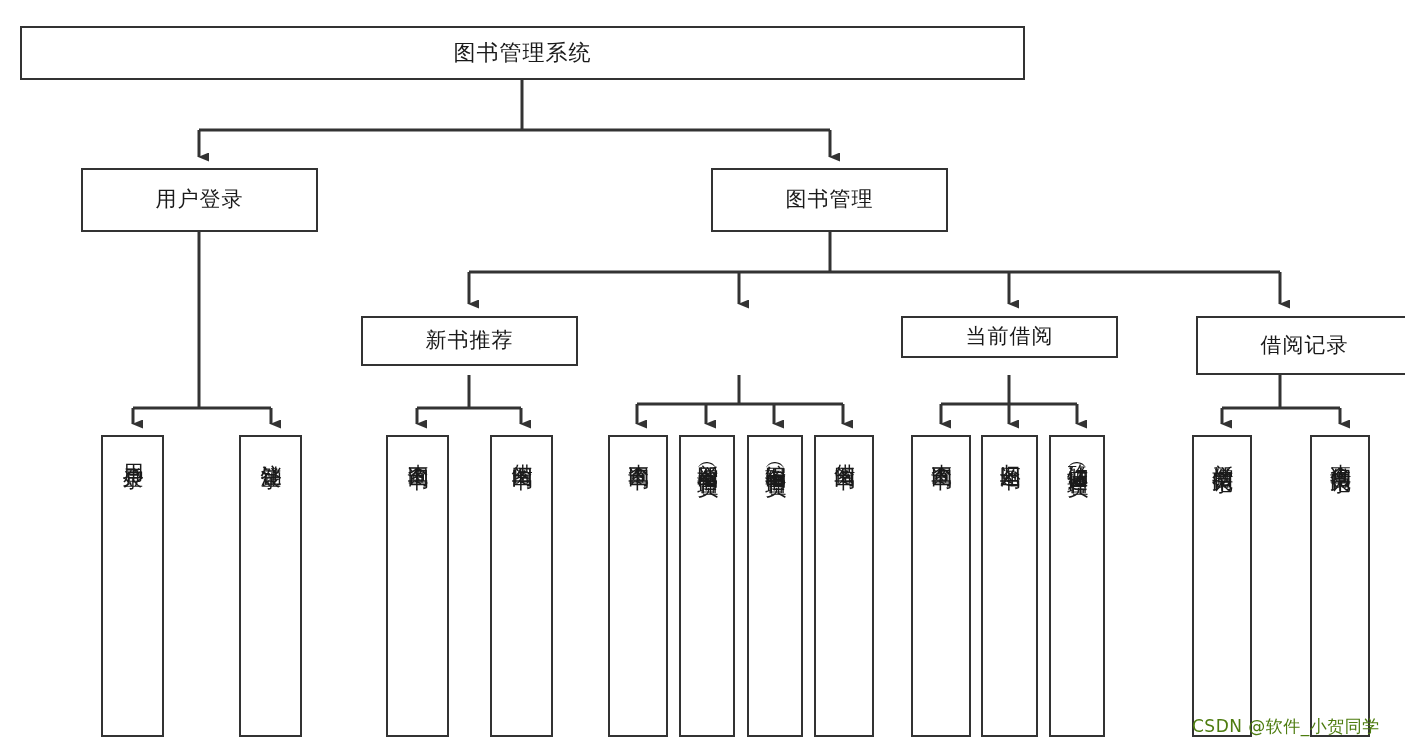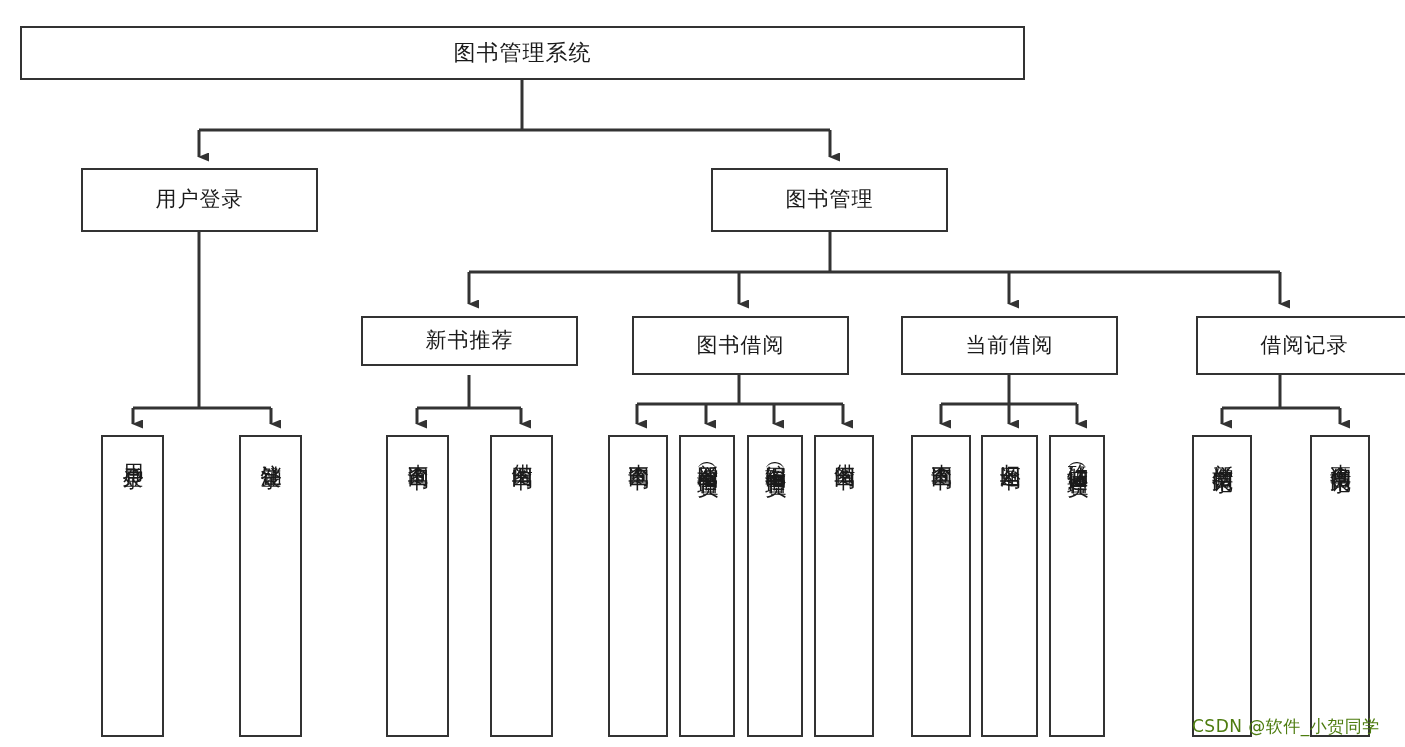--- a/index.html
+++ b/index.html
@@ -123,23 +123,22 @@
   </svg>
 
   <div class="node horiz root" style="left:20px; top:13px; width:1005px; height:54px;margin-top:13px;">图书管理系统</div>
 
   <div class="node horiz" style="left:81px; top:168px; width:237px; height:64px;">用户登录</div>
 
   <div class="node horiz" style="left:711px; top:168px; width:237px; height:64px;">图书管理</div>
 
   <div class="node horiz" style="left:361px; top:316px; width:217px; height:50px;">新书推荐</div>
 
-  <div class="node horiz" style="left:632px; top:316px; width:217px; height:59px;">图书借阅</div>
 
-  <div class="node horiz" style="left:901px; top:316px; width:217px; height:59px;">当前借阅</div>
+  <div class="node horiz" style="left:901px; top:316px; width:217px; height:42px;">当前借阅</div>
 
   <div class="node horiz" style="left:1172px; top:316px; width:217px; height:59px;margin-left:24px;">借阅记录</div>
 
   <div class="node vert" style="left:101px; top:435px; width:63px; height:302px;">
     <span class="vert-label">用户登录</span>
   </div>
 
   <div class="node vert" style="left:239px; top:435px; width:63px; height:302px;">
     <span class="vert-label">注销登录</span>
   </div>

